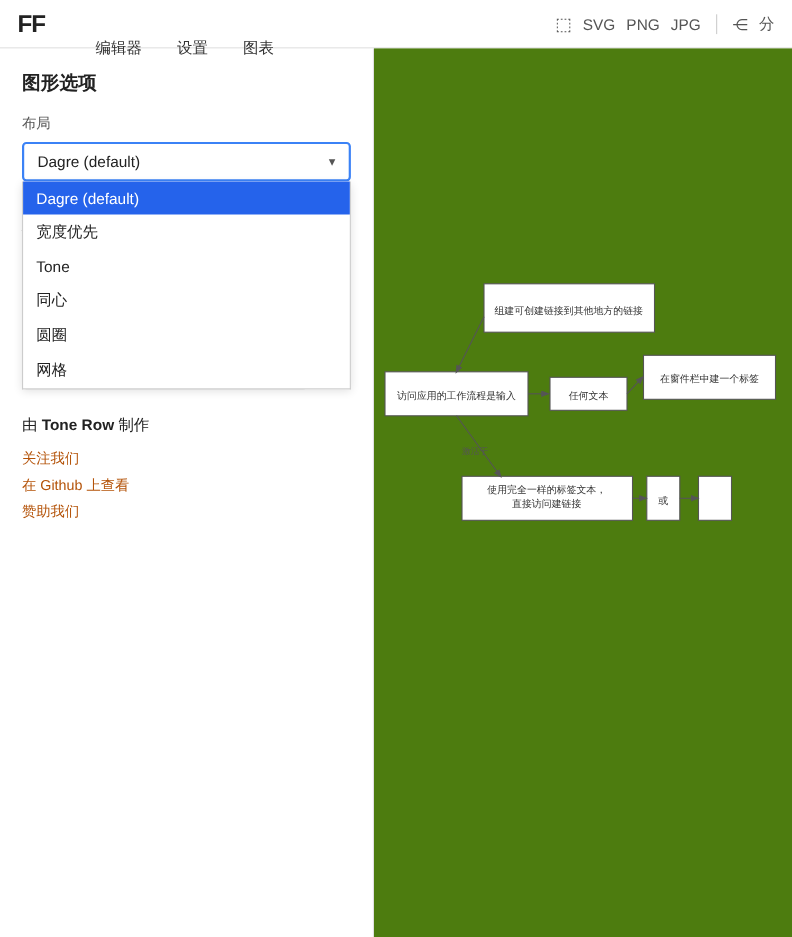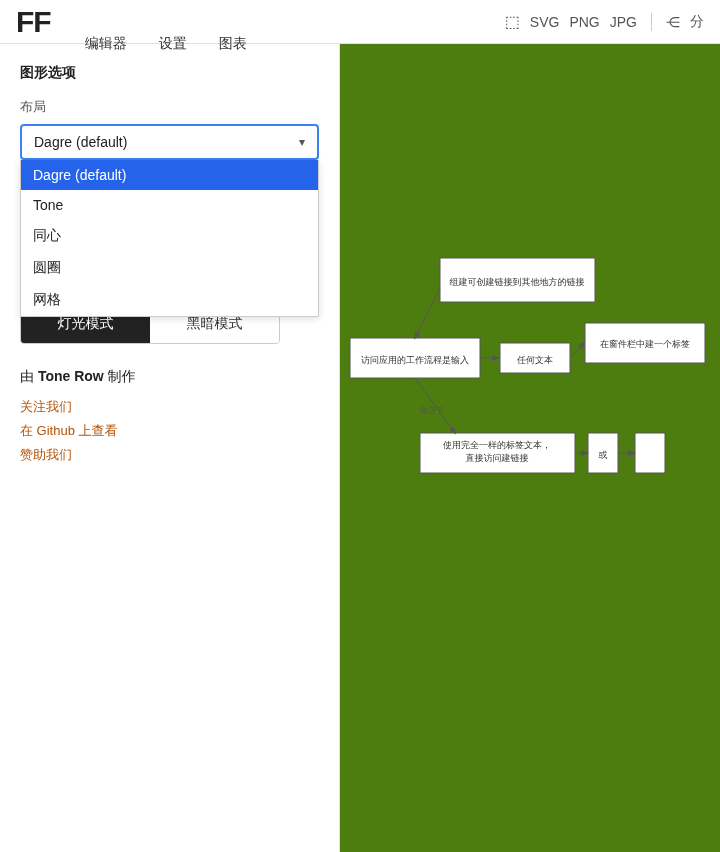--- a/index.html
+++ b/index.html
@@ -7,23 +7,23 @@
 
     
     .topnav {
       display: flex;
       align-items: center;
       border-bottom: 1px solid #e0e0e0;
       padding: 0 16px;
       height: 44px;
     }
     .topnav-logo {
-      font-size: 30px;
+      font-size: 22px;
       font-weight: bold;
-      margin-right: 20px;
+      margin-right: 32px;
       letter-spacing: -1px;
     }
     .topnav-tabs {
       display: flex;
       gap: 4px;
       flex: 1;
     }
     .topnav-tab {
       padding: 6px 14px;
       cursor: pointer;
@@ -51,21 +51,21 @@
     .sidebar {
       width: 340px;
       border-right: 1px solid #e0e0e0;
       padding: 20px 20px 0 20px;
       overflow-y: auto;
       flex-shrink: 0;
       position: relative;
     }
 
     .section-title {
-      font-size: 14px;
+      font-size: 17px;
       font-weight: bold;
       margin-bottom: 16px;
     }
     .section-label {
       font-size: 13px;
       color: #555;
       margin-bottom: 8px;
     }
 
     
@@ -228,20 +228,21 @@
     <div class="section-title">图形选项</div>
     <div class="section-label">布局</div>
 
     <div class="dropdown-wrapper">
       <div class="dropdown-button">
         <span>Dagre (default)</span>
         <span class="chevron">▾</span>
       </div>
       <div class="dropdown-menu">
         <div class="dropdown-item selected">Dagre (default)</div>
+        <div class="dropdown-item">宽度优先</div>
         <div class="dropdown-item">Tone</div>
         <div class="dropdown-item">同心</div>
         <div class="dropdown-item">圆圈</div>
         <div class="dropdown-item">网格</div>
       </div>
     </div>
 
     <div class="user-prefs">
       <div class="section-title">用户首选项</div>
 

